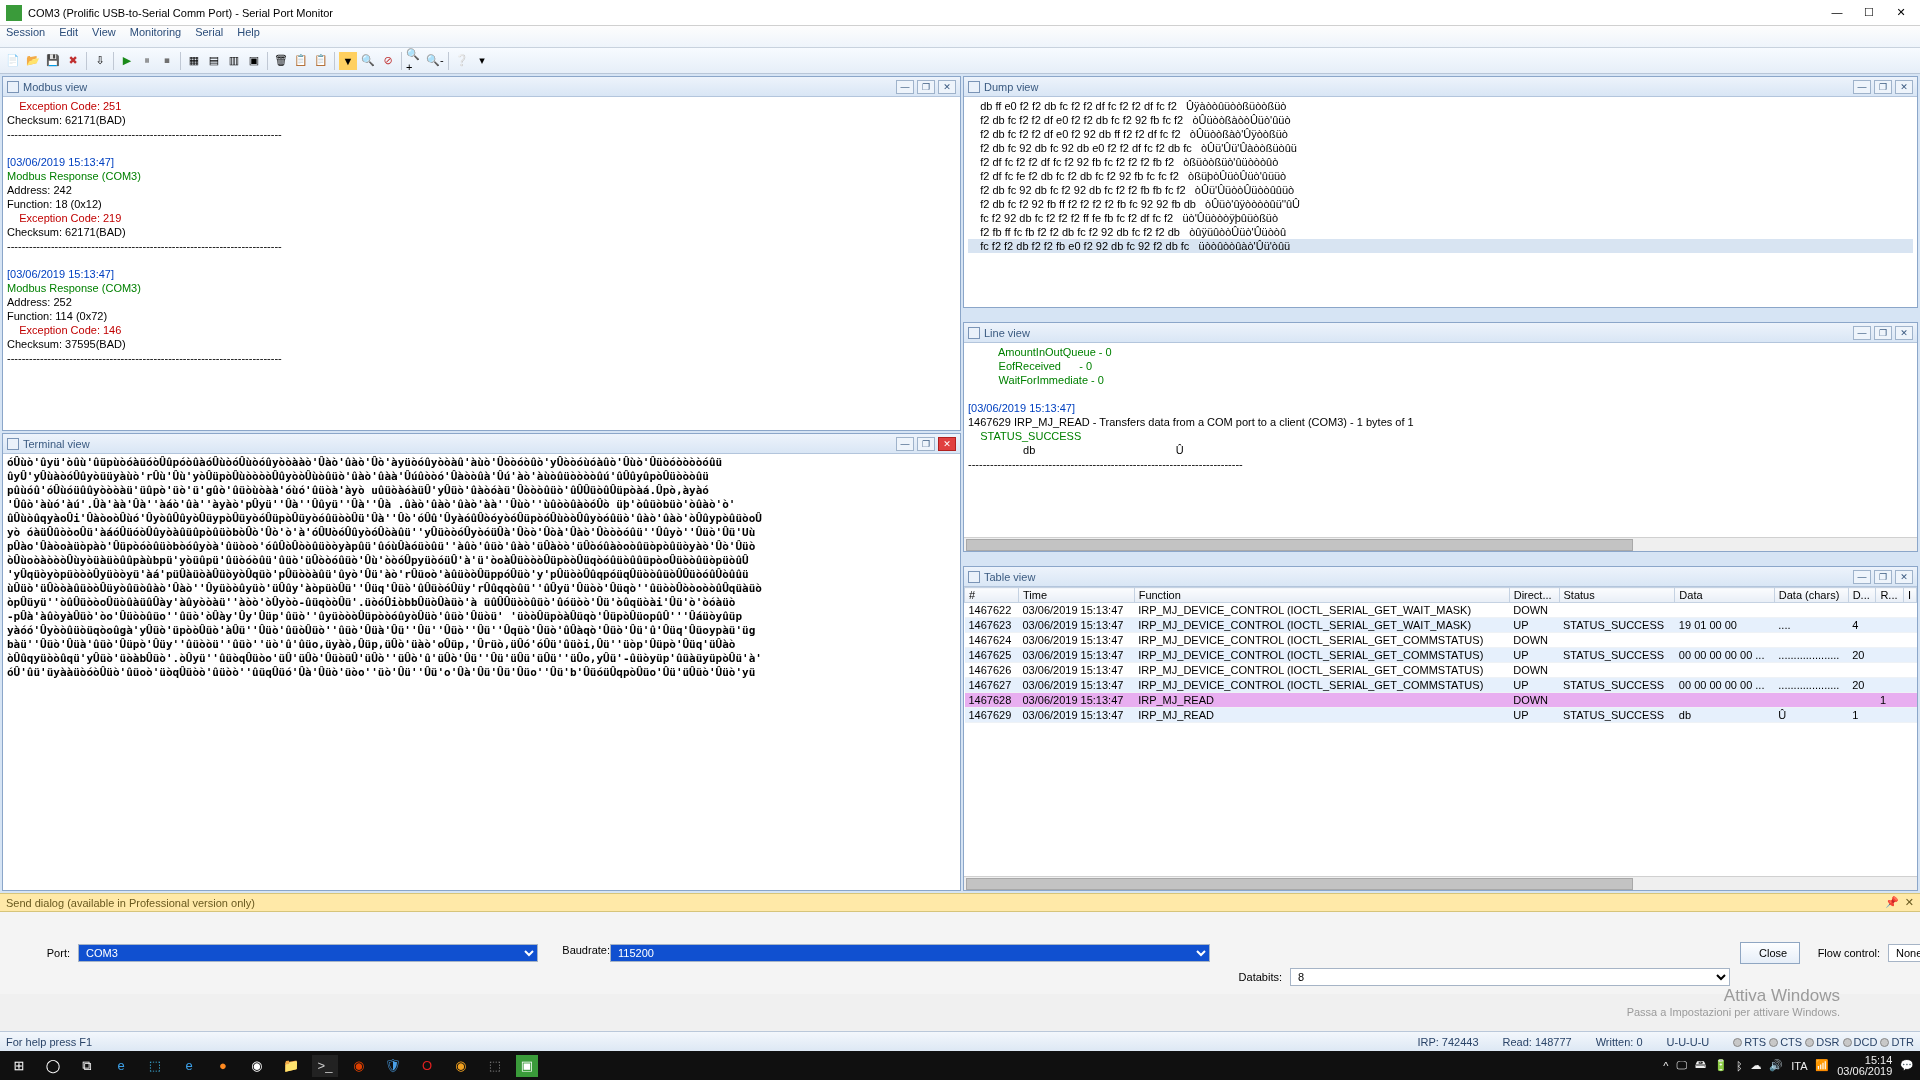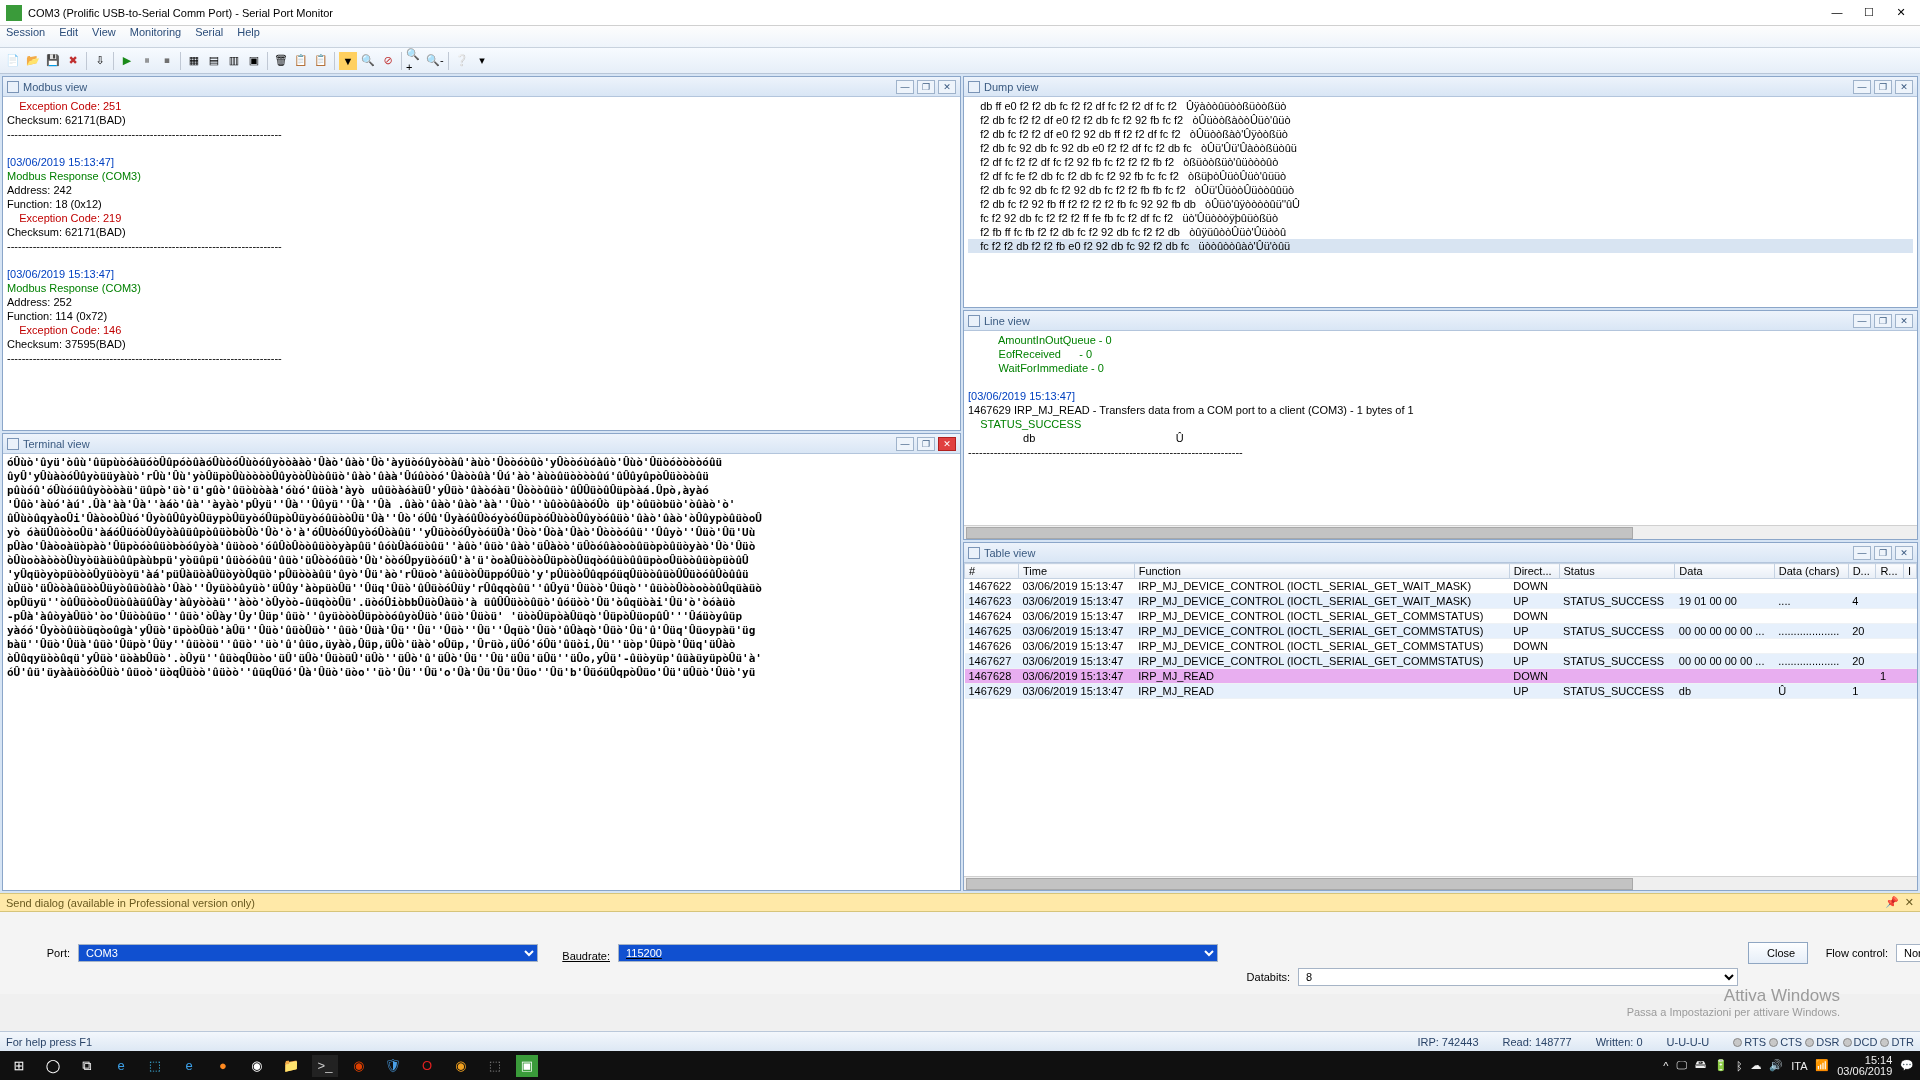--- a/index.html
+++ b/index.html
@@ -9,21 +9,21 @@
 .titlebar .title { flex: 1; }
 .titlebar .winbtns { display: flex; gap: 18px; margin-right:6px;}
 .winbtns div { width: 14px; text-align:center; cursor: default;}
 .menubar { background: linear-gradient(#fdfdfd,#eef4fb); height: 22px; display: flex; padding: 0 6px; gap: 14px; border-bottom: 1px solid #c8d2de; color:#2b4d7a;}
 .menubar span { cursor: default; }
 .toolbar { background: linear-gradient(#f7fbff,#e6eef8); height: 26px; display: flex; align-items: center; padding: 0 4px; border-bottom: 1px solid #b8c6d8; gap:2px;}
 .toolbar .tb { width: 18px; height: 18px; display:inline-flex; align-items:center; justify-content:center; font-size:11px;}
 .toolbar .sep { width:1px; height:18px; background:#c0c8d4; margin:0 2px;}
 .workspace { height: 819px; display: flex; background: #d6e4f4; }
 .col-left { width: 963px; display: flex; flex-direction: column; gap:2px; padding:2px;}
-.col-right { flex: 1; display: flex; flex-direction: column; gap:2px; padding:2px 2px 2px 0;}
+.col-right { flex: 1; display: flex; flex-direction: column; gap:14px; padding:2px 2px 2px 0;}
 .panel { background: #fff; border: 1px solid #8ba6c9; display: flex; flex-direction: column; }
 .panel-header { background: linear-gradient(#edf3fb,#d9e6f5); height: 20px; display: flex; align-items: center; padding: 0 4px; border-bottom: 1px solid #b3c5dc; color:#3a5a80;}
 .panel-header .pname { flex: 1; display:flex; align-items:center; gap:4px;}
 .panel-header .pbtns { display: flex; gap: 3px; }
 .panel-header .pbtns div { border:1px solid #9fb3cb; width:18px; height:14px; font-size:9px; display:flex; align-items:center; justify-content:center; background:#eef4fb;}
 .panel-body { flex: 1; overflow: hidden; padding: 2px 4px; font-family: Consolas, monospace; font-size: 11px; line-height: 14px; position:relative; white-space:pre;}
 .panel-body.scroll { overflow-y: scroll; }
 .mono { white-space: pre-wrap; font-weight: bold; }
 .red { color: #c00000; }
 .blue { color: #0040c0; }
@@ -347,21 +347,21 @@
       <span>📌</span>
       <span>✕</span>
     </div>
 </div>
 <div class="senddlg">
   <div class="row">
     <div style="flex:1; display:flex; align-items:center; gap:8px;">
       <label>Port:</label>
       <select class="sel-combo" style="width:460px"><option>COM3</option></select>
     </div>
-    <div style="flex:1; display:flex; align-items:flex-end; gap:8px;text-decoration:underline;">
+    <div style="flex:1; display:flex; align-items:flex-start; ">
       <label>Baudrate:</label>
       <select class="sel-combo" style="width:600px"><option>115200</option></select>
     </div>
     <div style="width:510px; display:flex; align-items:center; gap:8px;margin-top:48px;">
       <label>Databits:</label>
       <select style="flex:1"><option>8</option></select>
     </div>
     <button class="btn" style="width:60px">Close</button>
   </div>
   <div class="row">

